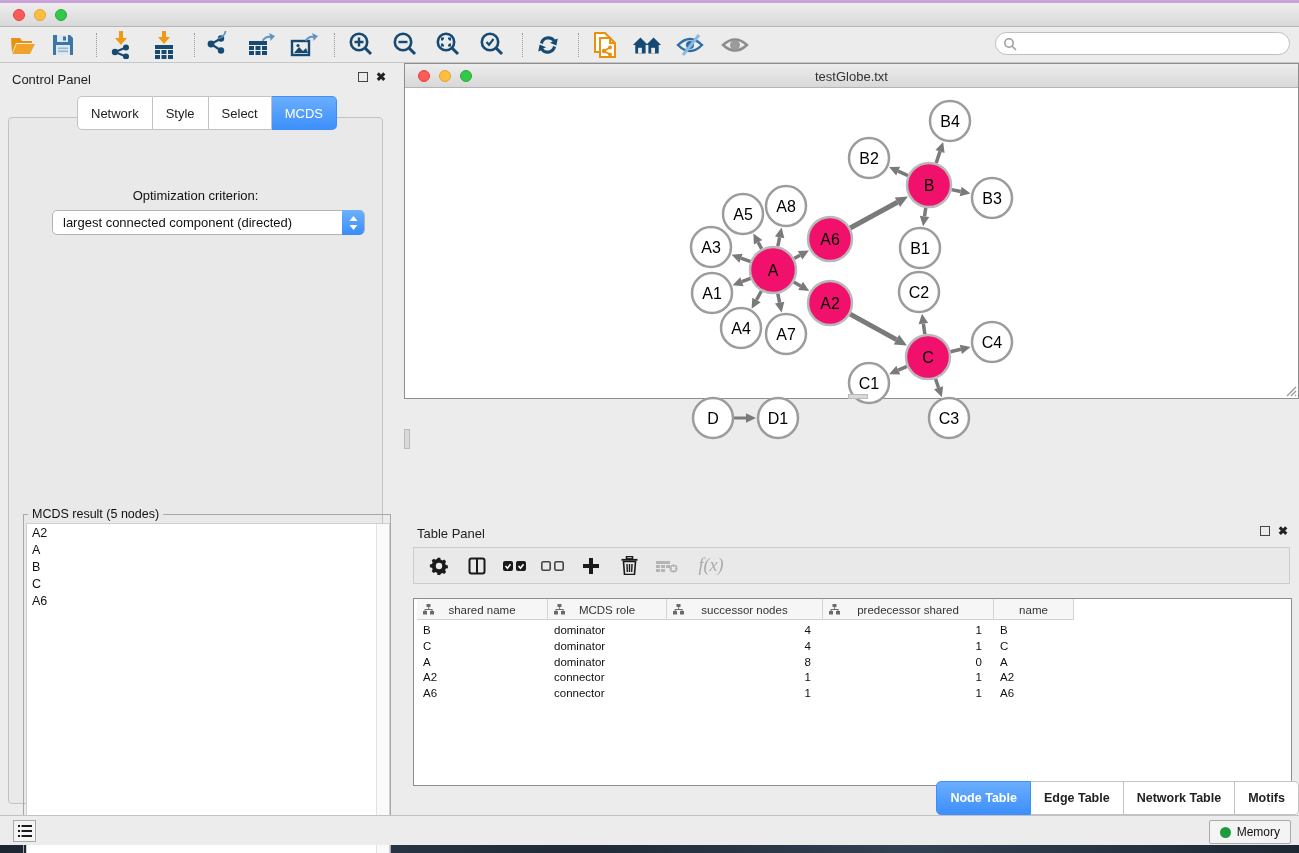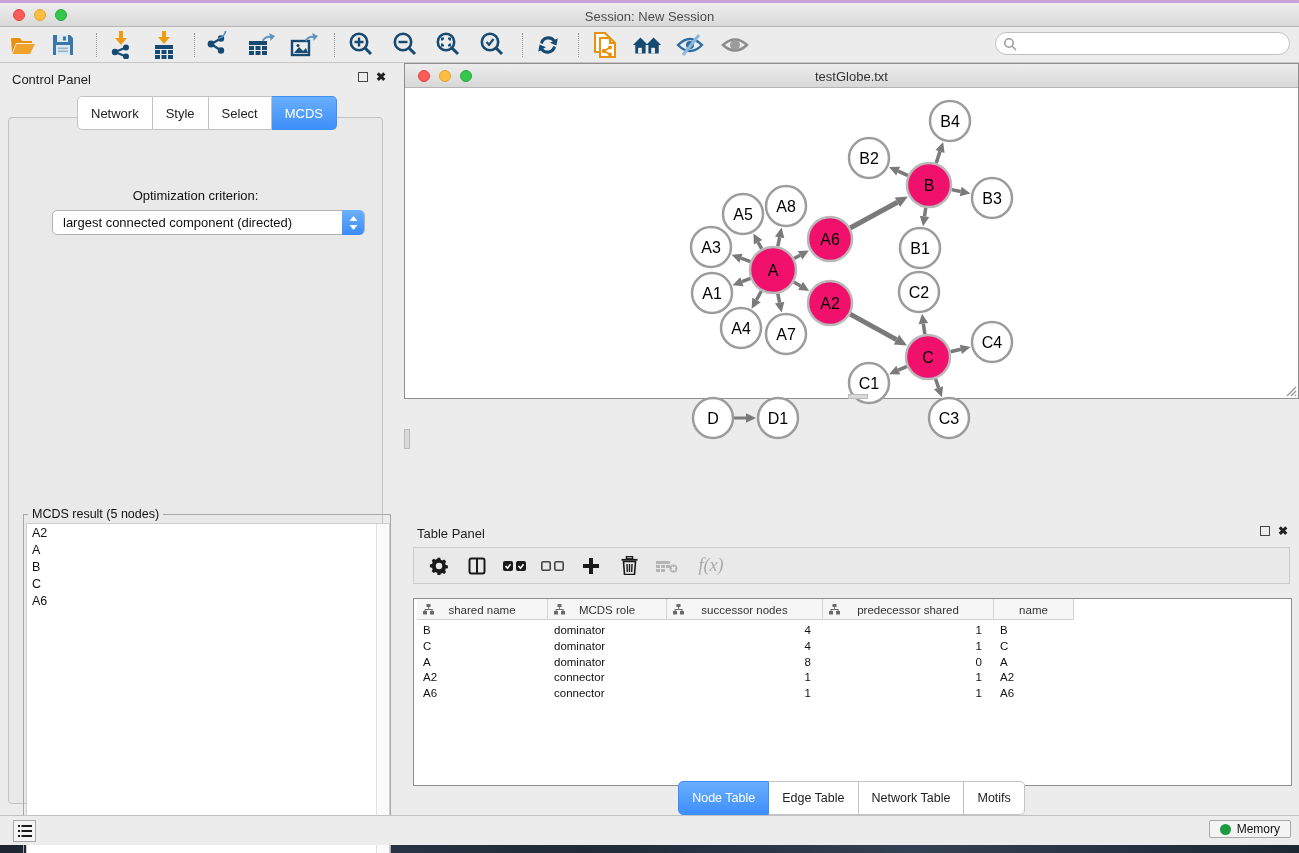--- a/index.html
+++ b/index.html
@@ -80,43 +80,42 @@
   .tp-ic { width:26px; height:26px; display:flex; align-items:center; justify-content:center; cursor:pointer; }
   .fx { font-family:"Liberation Serif", serif; font-style:italic; font-size:18px; color:#a9a9a9; }
   .data-table { left:9px; top:78px; width:879px; height:188px; background:#fff; border:1px solid #8e8e8e; }
   .dt-header { position:absolute; left:3px; top:0; height:21px; background:#f6f6f6;
     border-bottom:1px solid #d2d2d2; display:flex; }
   .dt-hcell { position:relative; height:21px; border-right:1px solid #d4d4d4; display:flex;
     align-items:center; justify-content:center; font-size:11.5px; color:#333; }
   .dt-hicon { position:absolute; left:6px; top:5px; }
   .dt-row { position:absolute; left:0; height:16px; display:flex; font-size:11.5px; color:#111; }
   .dt-cell { height:16px; line-height:16px; overflow:hidden; white-space:nowrap; }
-  .tp-tabs { left:0; top:261px; width:100%; display:flex; justify-content:center; }
+  .tp-tabs { left:0; top:261px; width:100%; display:flex; justify-content:flex-end;font-weight:bold; }
   .tp-tabs .seg { font-size:12.5px; height:22px; }
 
   
   .statusbar { left:0; top:815px; width:1299px; height:30px; background:#ececec; border-top:1px solid #c2c2c2; }
   .list-btn { left:13px; top:4px; width:23px; height:22px; background:#f4f4f4;
     border:1px solid #a9a9a9; display:flex; align-items:center; justify-content:center; cursor:pointer; }
-  .memory-btn { right:8px; top:4px; height:18px; padding:0 10px; background:#f4f4f4;
+  .memory-btn { right:8px; top:4px; height:24px; padding:0 10px; background:#f4f4f4;
     border:1px solid #a9a9a9; border-radius:2px; display:flex; align-items:center; gap:6px;
     font-size:12px; color:#111; cursor:pointer; }
   .green-dot { width:11px; height:11px; border-radius:50%; background:#1d9b3e; }
 </style>
 </head>
 <body>
 
 <div class="abs desktop-top"></div>
 <div class="abs desktop-bottom"></div>
 
 <div class="abs titlebar">
   <div class="abs tl red"></div>
   <div class="abs tl yellow"></div>
   <div class="abs tl green"></div>
-  <div class="abs win-title">Session: New Session</div>
 </div>
 
 <div class="abs toolbar">
   <div class="abs tb-ic" style="left:8px">
     <svg width="26" height="22" viewBox="0 0 26 22">
         <path d="M1 4 L10 4 L12 7 L22 7 L22 9 L6 9 L2 19 Z" fill="#e8910d"></path>
         <path d="M6.5 10 L25 10 L20 20 L2.5 20 Z" fill="#f0a32a"></path>
       </svg>
   </div>
   <div class="abs tb-ic" style="left:48px">

